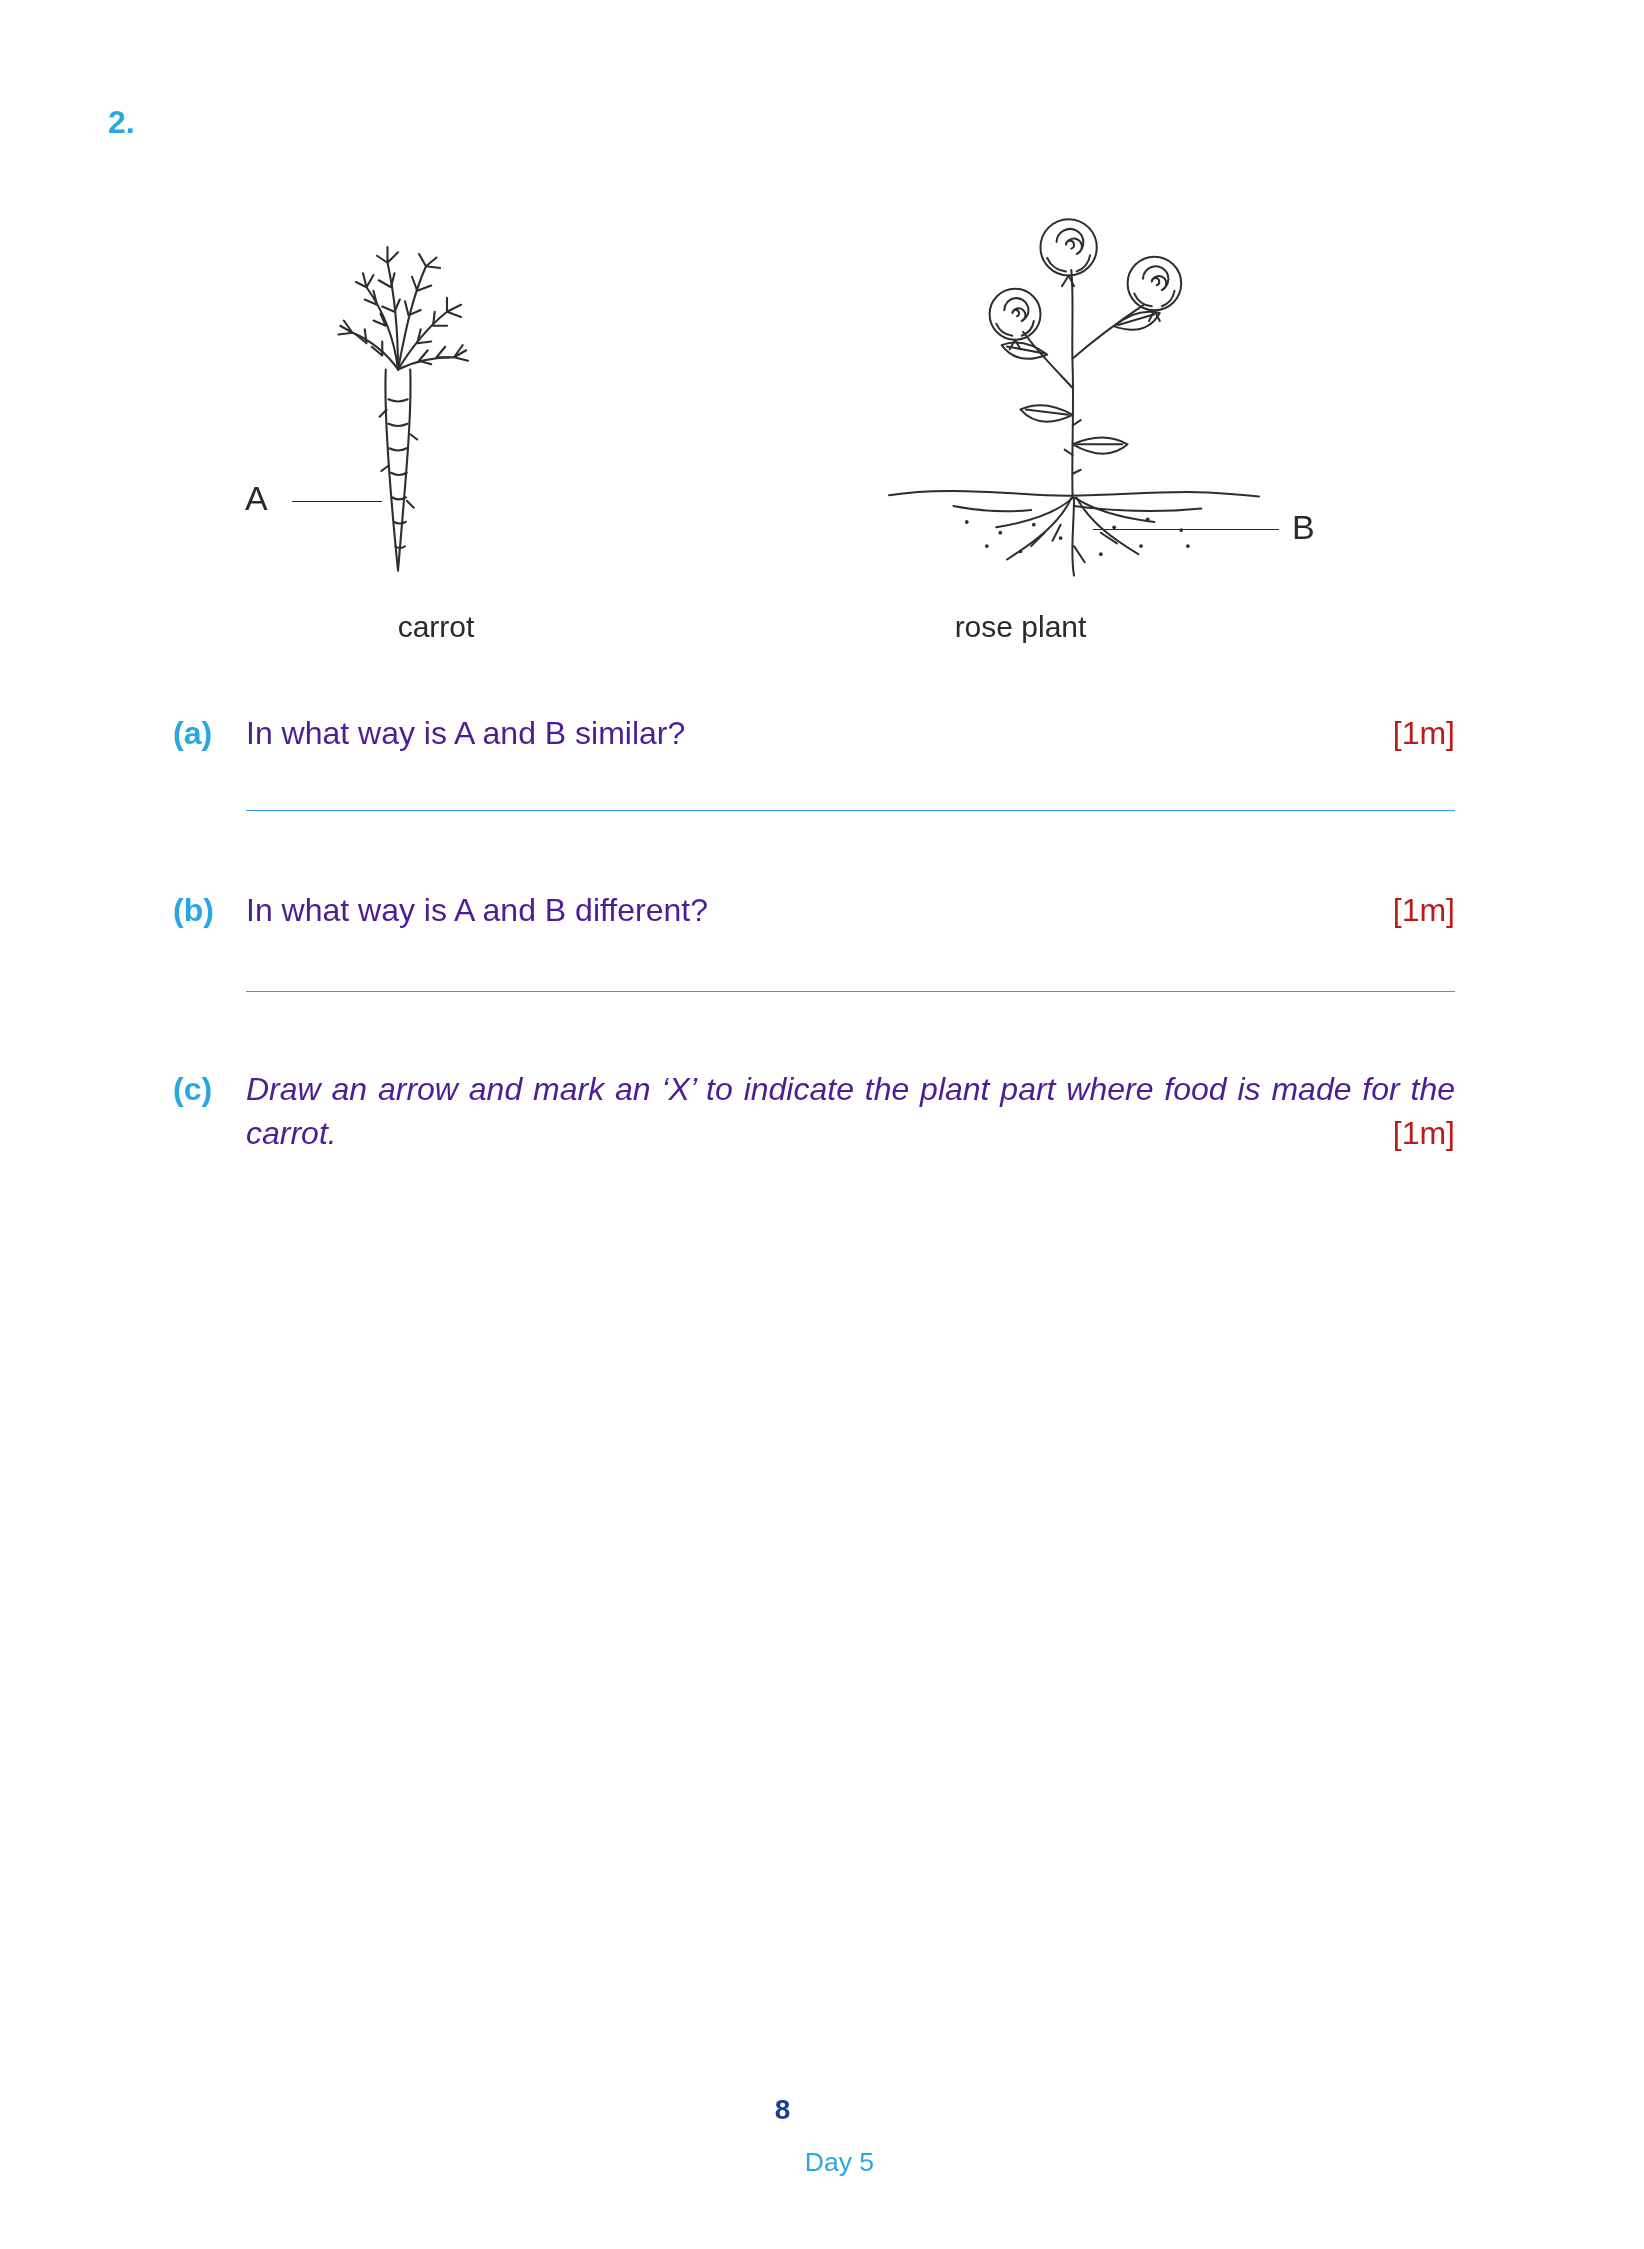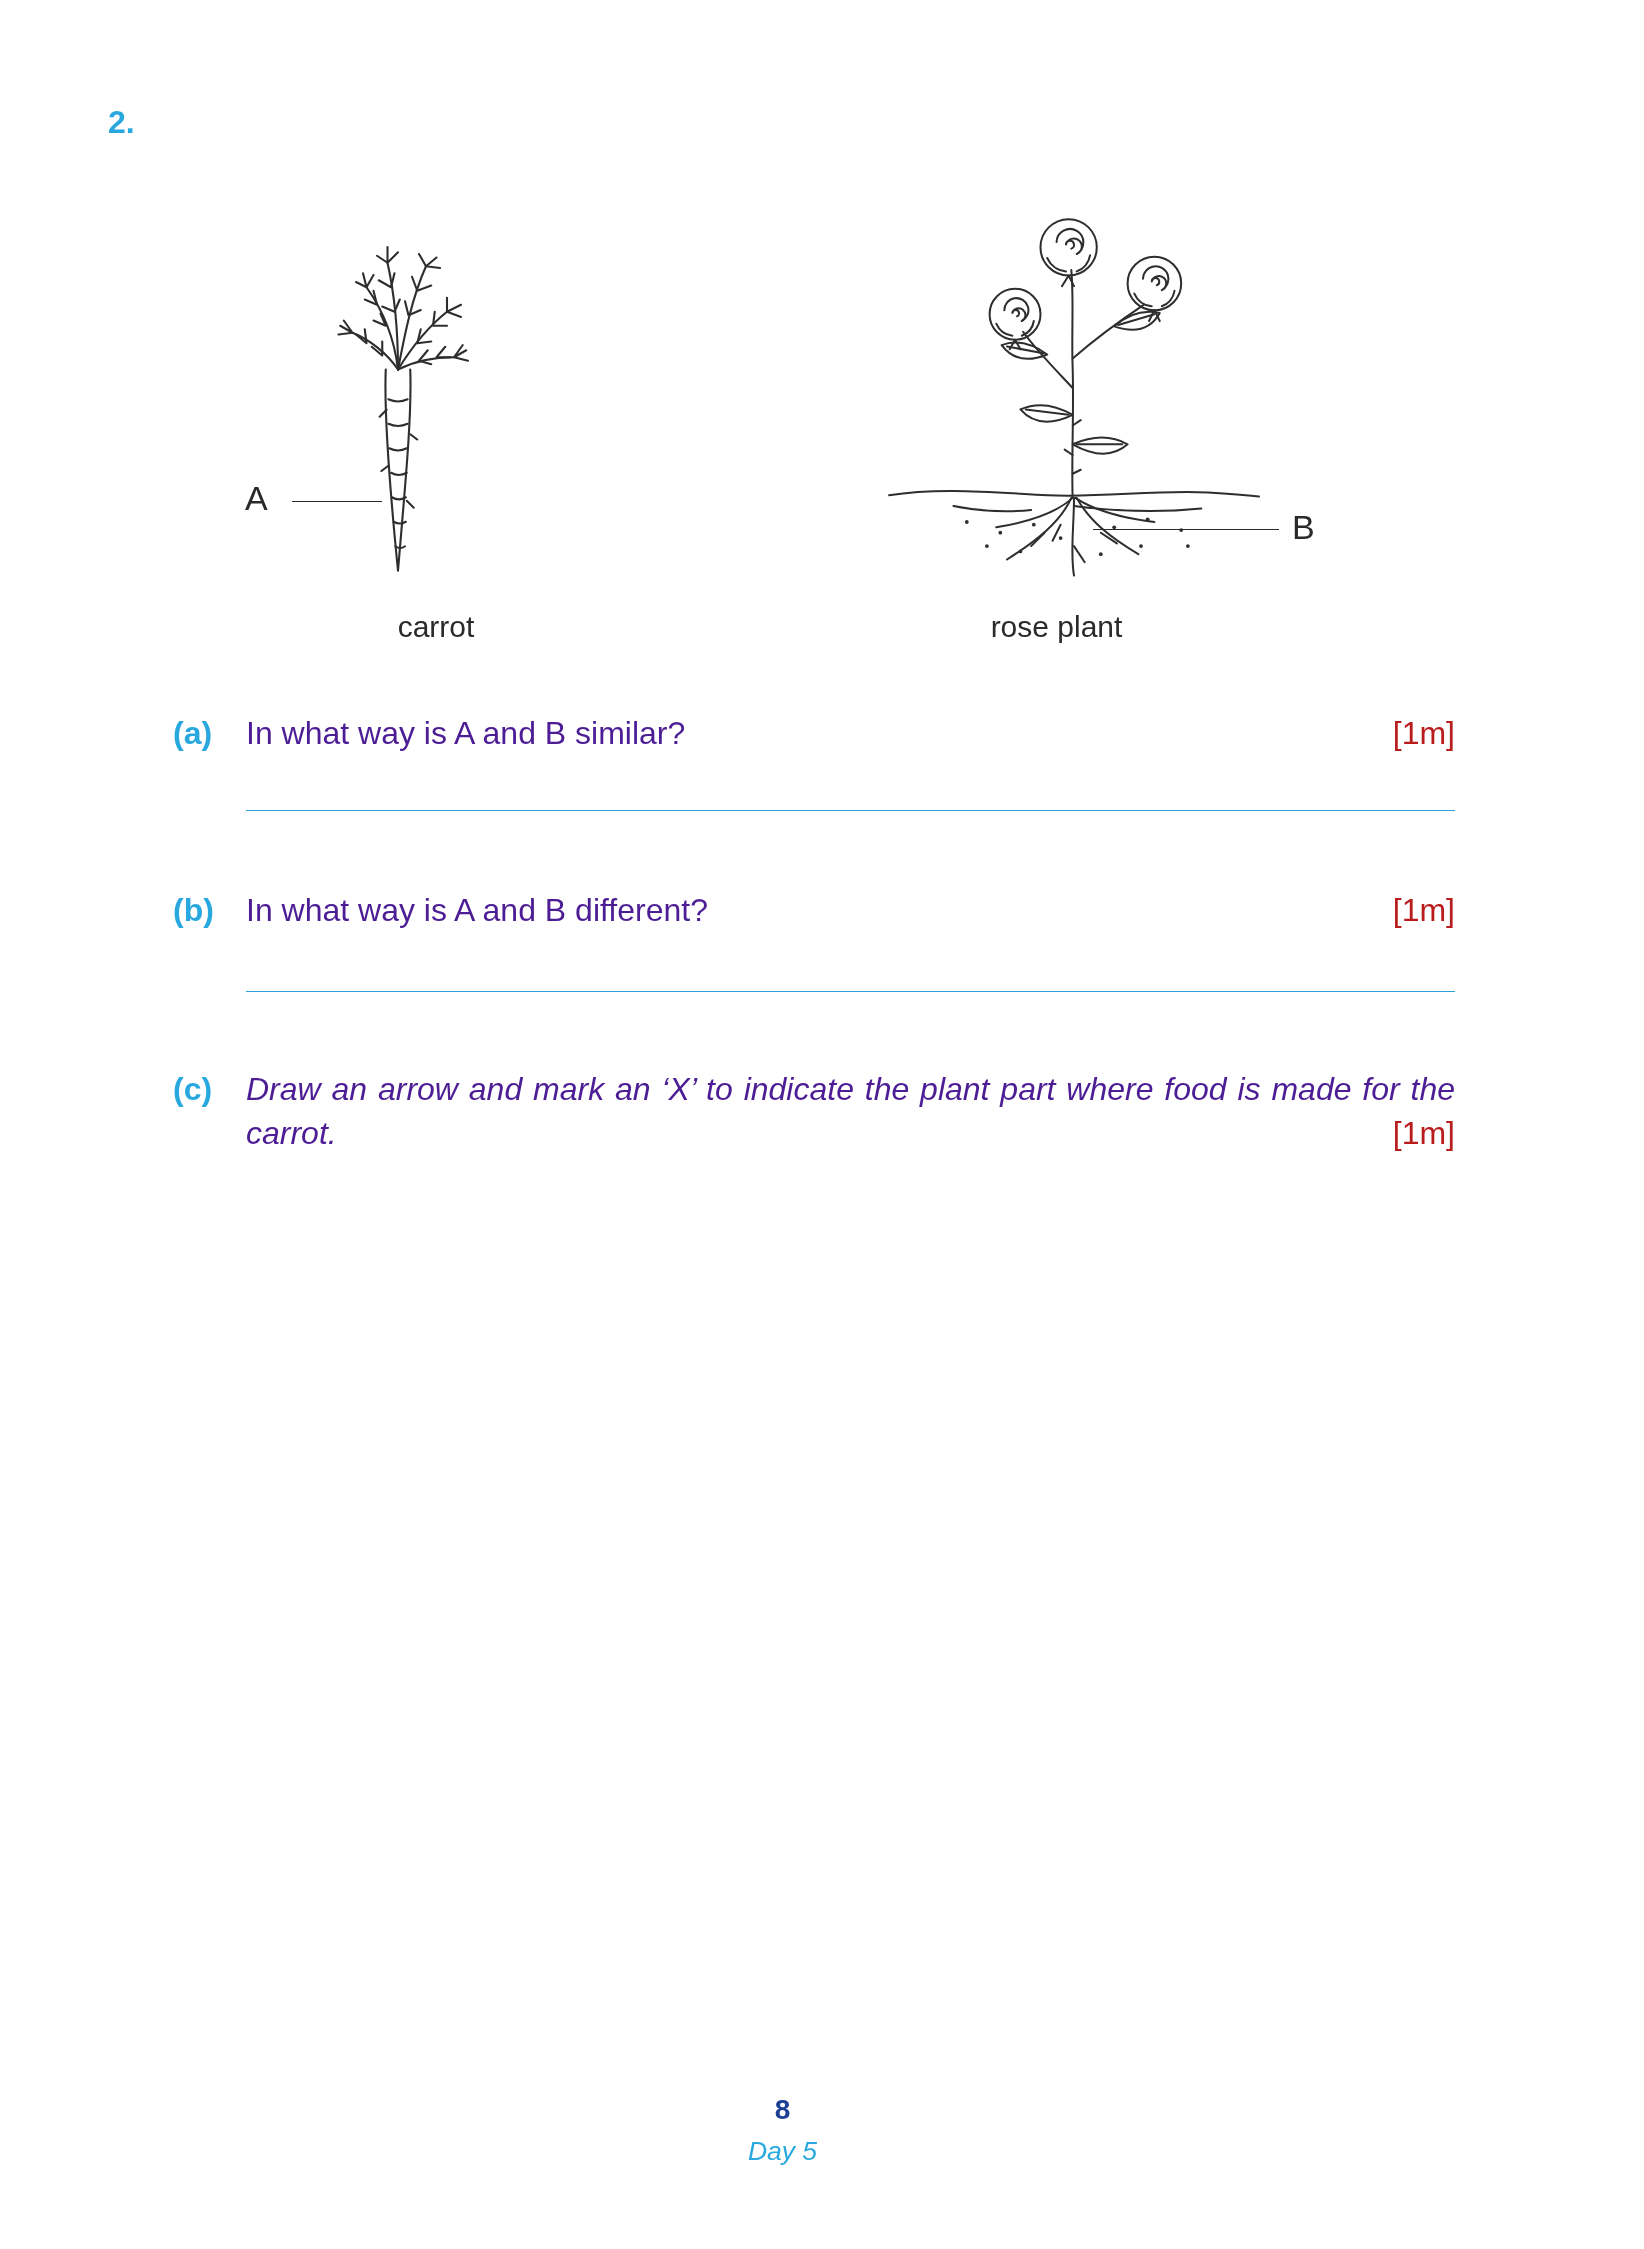--- a/index.html
+++ b/index.html
@@ -62,21 +62,21 @@
   .line-b { left: 1093px; top: 529px; width: 186px; }
 
   .fig-caption {
     position: absolute;
     top: 610px;
     font-size: 30px;
     color: #2a2a2a;
     text-align: center;
   }
   .caption-carrot { left: 354px; width: 164px; }
-  .caption-rose   { left: 956px; width: 201px; }
+  .caption-rose   { left: 920px; width: 201px; }
 
   
   .part {
     position: absolute;
     left: 173px;
     width: 1282px;
     display: flex;
     font-size: 32px;
     line-height: 44px;
   }
@@ -134,23 +134,23 @@
     width: 183px;
     text-align: center;
   }
   .page-num {
     font-size: 28px;
     font-weight: bold;
     color: #1c3f94;
   }
   .day-label {
     font-size: 26.5px;
-    font-style: italic;
-    color: #29a8e0;
-    margin-top: 10px;
+    color: #29a8e0;
+    margin-top: 21px;
+    text-align: right;
   }
 </style>
 </head>
 <body>
 
 <div class="page">
 
   <div class="q-header">
     <span class="q-num">2.</span>
   </div>

